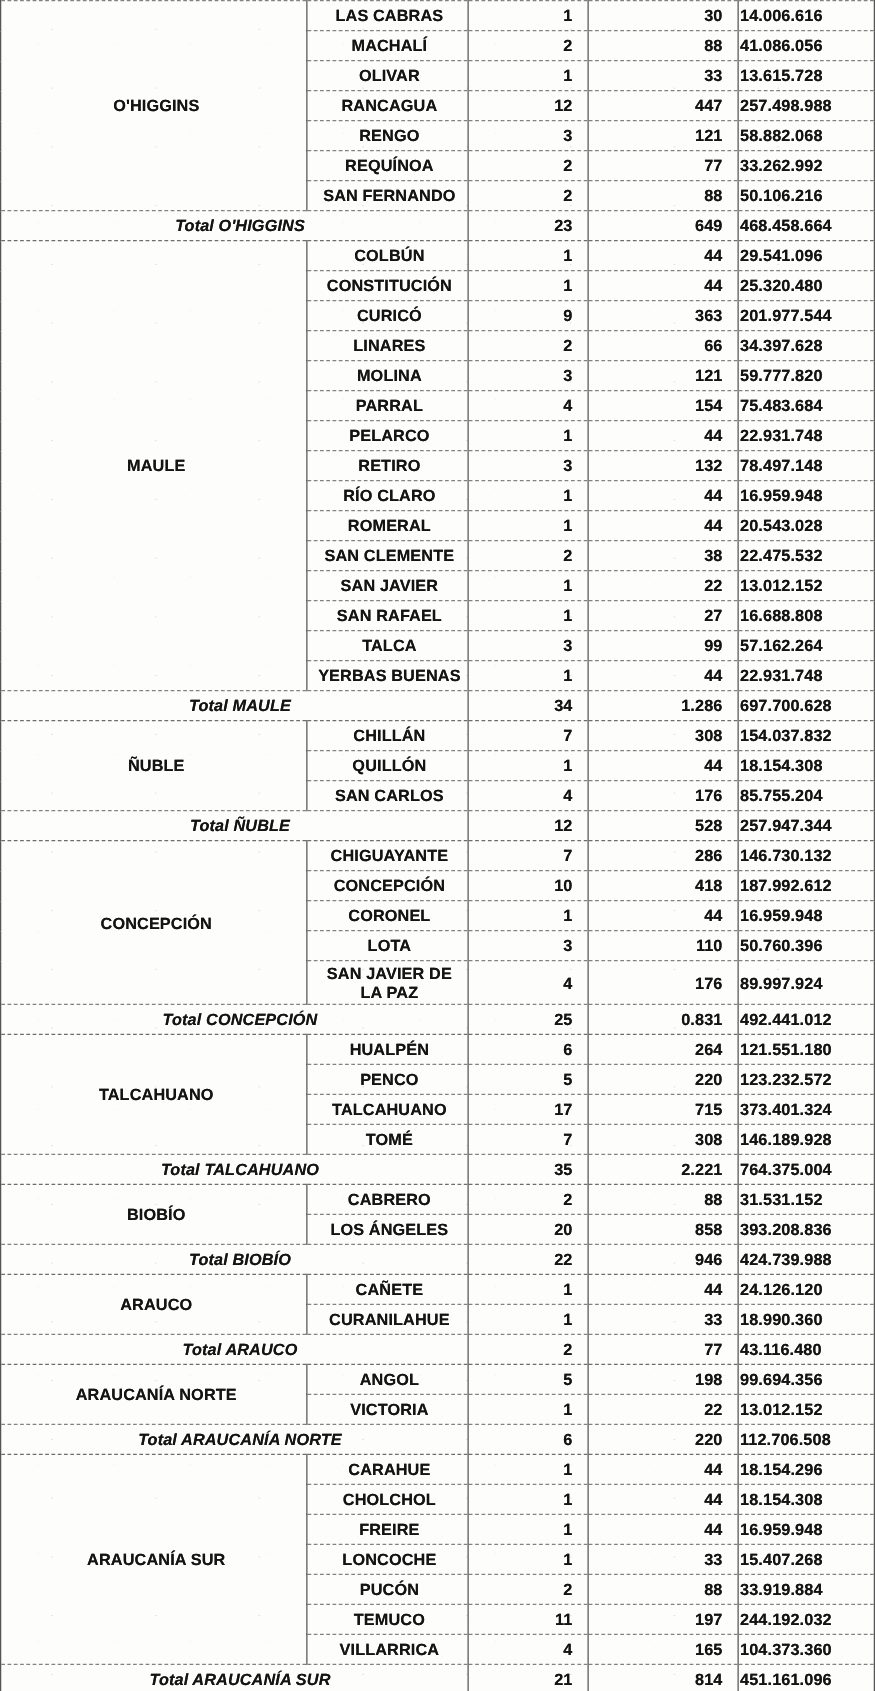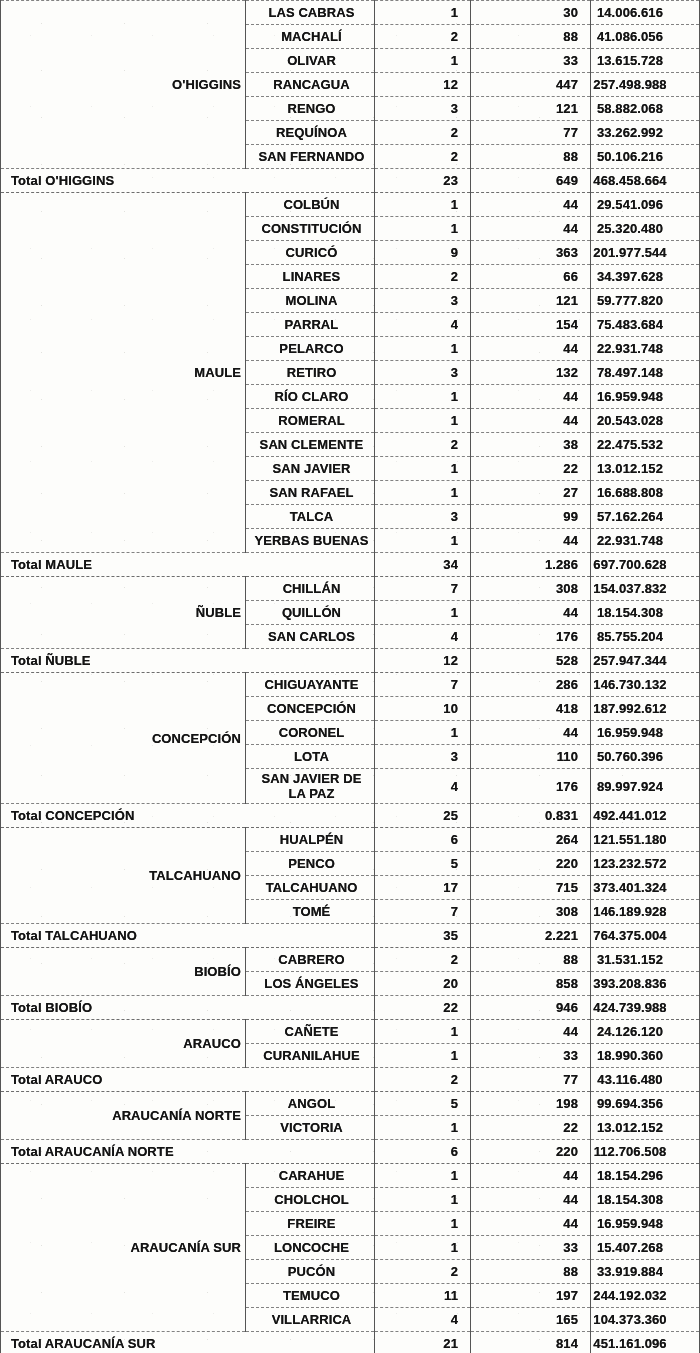--- a/index.html
+++ b/index.html
@@ -41,44 +41,45 @@
   }
   table.report tr { height: 24px; }
   col.c-region  { width: 245px; }
   col.c-commune { width: 129px; }
   col.c-count   { width: 96px;  }
   col.c-qty     { width: 120px; }
   col.c-amount  { width: 109px; }
 
   td.region {
     padding: 0 4px 0 8px;
-    text-align: right;
+    text-align: center;
     border-left: 1px dashed #8f8f8f; 
   }
   td.commune {
     padding: 2px 4px 2px 7px;
     line-height: 15px;
     text-align: center;
   }
   td.num {
     text-align: right;
     padding-right: 12px;
   }
   td.amount {
-    text-align: center;
+    text-align: left;
     padding-right: 31px;
   }
   tr.total-row td {
     border-top: 1px dashed #6d6d6d;
     border-bottom: 1px dashed #6d6d6d;
   }
   td.total-label {
     padding-left: 10px;
-    text-align: left;
+    text-align: center;
     border-left: 1px dashed #8f8f8f;
+    font-style: italic;
   }
 </style>
 </head>
 <body>
 
 <div class="page">
   <table class="report">
     <colgroup>
       <col class="c-region">
       <col class="c-commune">

